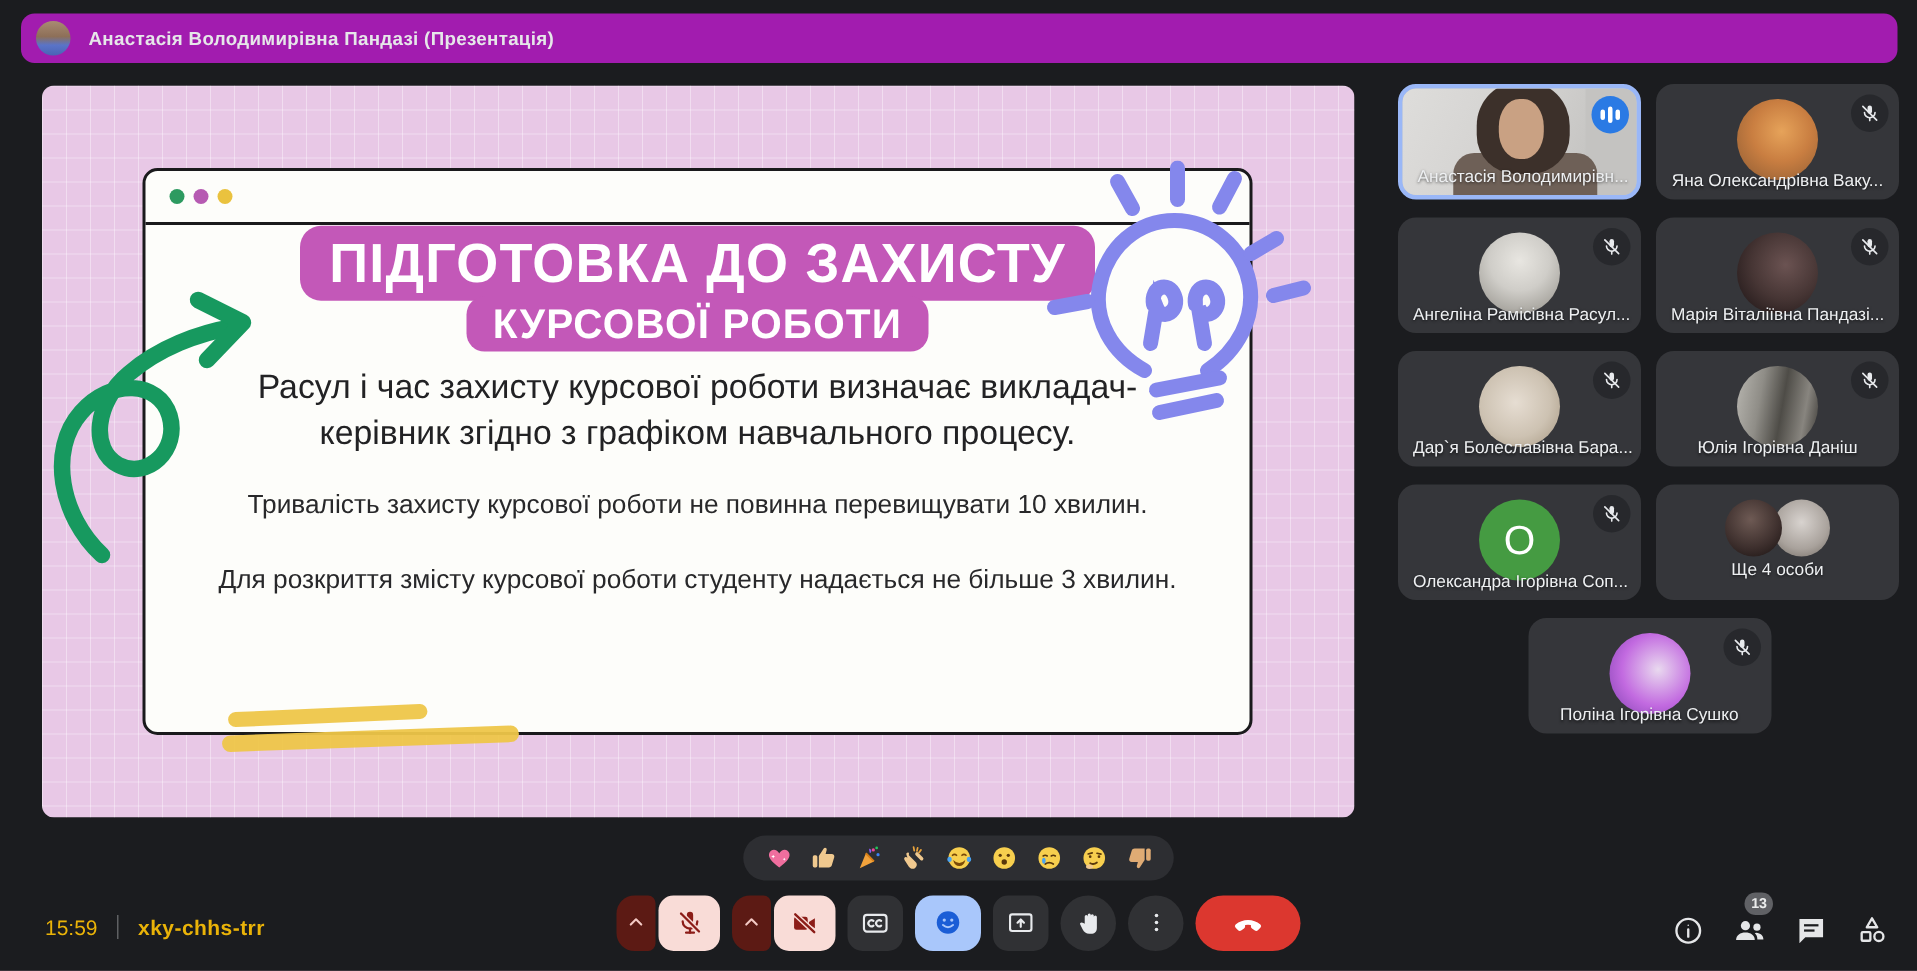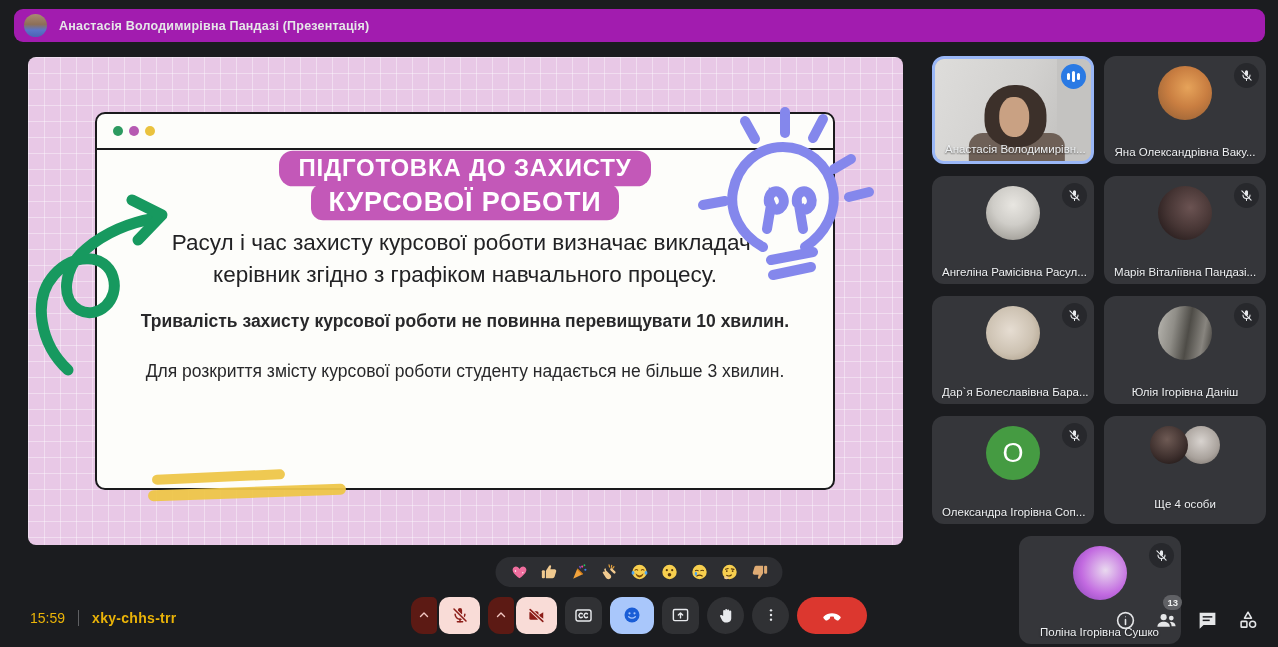--- a/index.html
+++ b/index.html
@@ -23,40 +23,40 @@
       linear-gradient(90deg, rgba(255,255,255,.38) 1px, transparent 1px);
     background-size:16px 16px; }
   .card { position:absolute; left:67px; top:55px; width:740px; height:378px;
     background:#fdfdfa; border:2.5px solid #1a1a1c; border-radius:10px; z-index:1; }
   .card-header { height:36px; border-bottom:2.5px solid #1a1a1c; display:flex; align-items:center; padding-left:16px; gap:6px; }
   .dot { width:10px; height:10px; border-radius:50%; }
   .dot.g { background:#2d9a60; } .dot.p { background:#b65ab2; } .dot.y { background:#eac23e; }
   .card-body { position:relative; text-align:center; padding-top:2px; height:calc(100% - 36px); }
   .title-badges { position:relative; z-index:2; display:flex; flex-direction:column; align-items:center; margin-top:-1px; }
   .badge { background:#c358b8; color:#ffffff; font-weight:700; letter-spacing:.8px;
-    font-size:24px; line-height:1.2; padding:3px 20px; border-radius:14px; transform:scaleY(1.02); }
+    font-size:36px; line-height:1.2; padding:3px 20px; border-radius:14px; transform:scaleY(1.02); }
   .badge + .badge { margin-top:-2px; border-radius:12px; font-size:27px; padding:2px 18px; }
   .p1 { position:relative; z-index:2; margin-top:7px; font-size:22.5px; line-height:1.4; color:#222224;
     font-weight:500; white-space:pre-line; }
   .p2 { position:relative; z-index:2; margin-top:13px; font-size:16.5px; line-height:1.45; color:#28282a;
     font-weight:500; white-space:pre-line; }
-  .p3 { position:relative; z-index:2; margin-top:21px; font-size:17.5px; color:#28282a; font-weight:700; }
+  .p3 { position:relative; z-index:2; margin-top:21px; font-size:17.5px; color:#28282a; font-weight:400; }
   .p4 { position:relative; z-index:2; margin-top:29px; font-size:17.5px; color:#28282a; font-weight:500; }
   .hl { position:absolute; z-index:1; background:#eec649; border-radius:6px; opacity:.95; }
   .hl1 { left:55px; top:322px; width:133px; height:10px; transform:rotate(-2.5deg); }
   .hl2 { left:51px; top:337px; width:198px; height:11px; transform:rotate(-2deg); }
   .doodle { position:absolute; z-index:3; pointer-events:none; }
   .doodle.arrow { left:4px; top:105px; }
   .doodle.bulb { left:655px; top:50px; }
 
   
   .people { position:absolute; left:932px; top:56px; width:335px; display:flex; flex-direction:column; gap:12px; }
   .prow { display:flex; gap:10px; justify-content:flex-start; }
   .prow.center { justify-content:center; }
-  .tile { position:relative; width:162px; height:108px; background:#35363a; border-radius:12px; overflow:hidden; }
+  .tile { position:relative; width:162px; height:77px; background:#35363a; border-radius:12px; overflow:hidden; }
   .tile .pname { position:absolute; left:0; right:0; bottom:6px; padding:0 10px; color:#eef0f2;
     font-size:11.5px; font-weight:500; white-space:nowrap; overflow:hidden; text-align:center;
     text-shadow:0 1px 2px rgba(0,0,0,.6); }
   .tile .pname.left { text-align:left; }
   .tile .circle { position:absolute; left:50%; top:10px; transform:translateX(-50%);
     width:54px; height:54px; border-radius:50%; }
   .micchip { position:absolute; top:7px; right:7px; width:25px; height:25px; border-radius:50%;
     background:rgba(28,29,32,.55); display:flex; align-items:center; justify-content:center; z-index:4; }
   .tile.speaking { border:3px solid #9ab7f7; background:#cfcecb; }
   .videofeed { position:absolute; inset:0; border-radius:9px; overflow:hidden;

